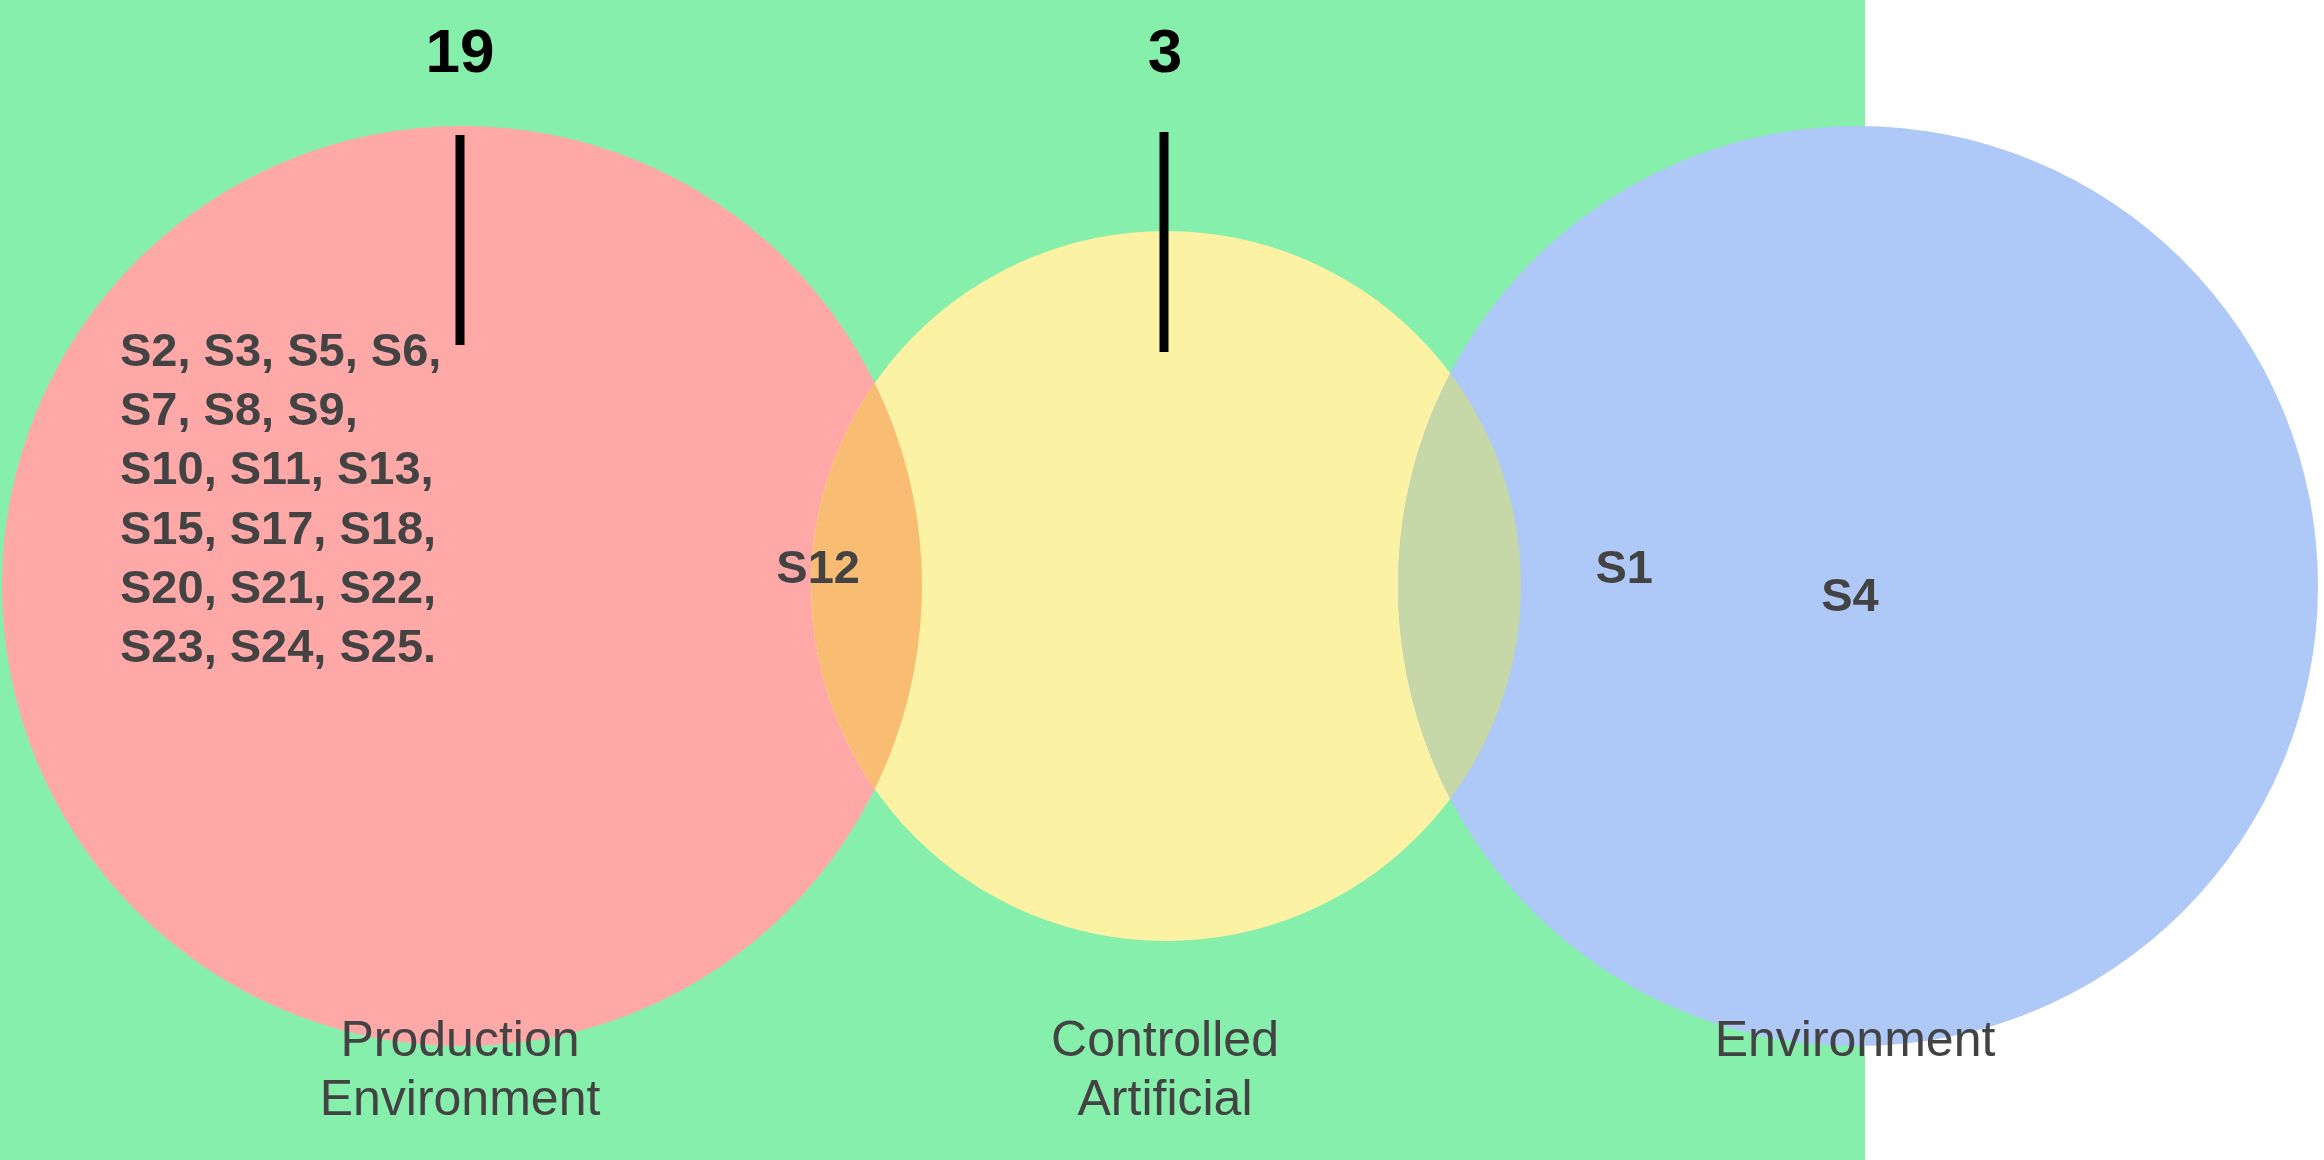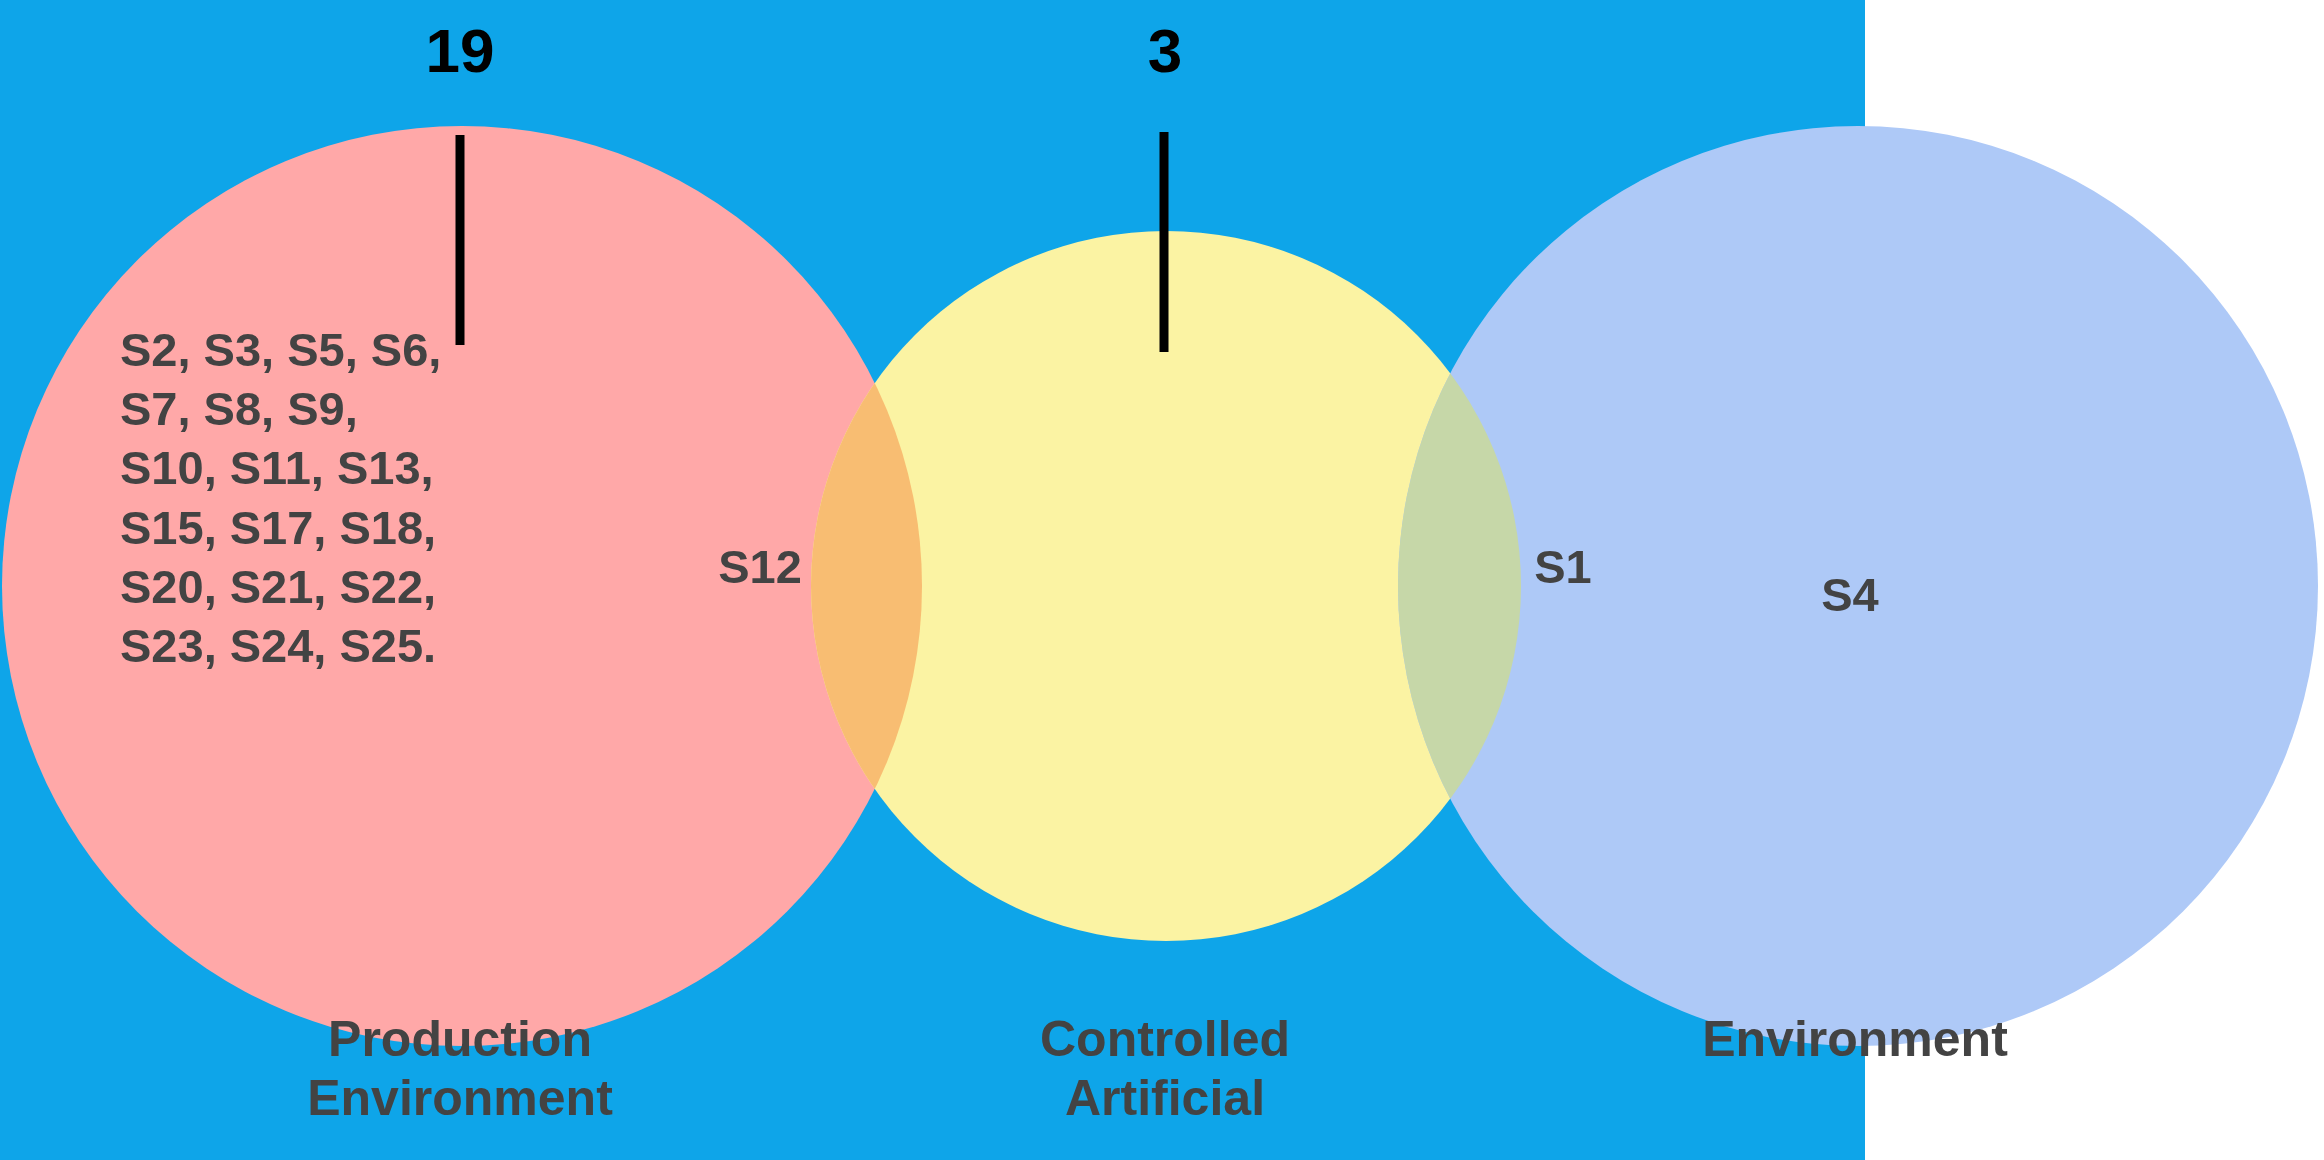--- a/index.html
+++ b/index.html
@@ -11,21 +11,21 @@
     width: 2324px;
     height: 1160px;
     overflow: hidden;
     font-family: "Liberation Sans", sans-serif;
     -webkit-font-smoothing: antialiased;
   }
   #venn-stage {
     position: relative;
     width: 1865px;
     height: 1160px;
-    background: #0ea5e9;
+    background: #86efac;
   }
   .venn-svg {
     position: absolute;
     left: 0;
     top: 0;
     width: 2324px;
     height: 1160px;
     display: block;
   }
   .overlay-layer {
@@ -34,21 +34,21 @@
     top: 0;
     width: 2324px;
     height: 1160px;
     pointer-events: none;
   }
   .txt {
     position: absolute;
     color: #434343;
     font-weight: bold;
     line-height: 1.16;
-    text-align: center;
+    text-align: right;
     white-space: pre-line;
   }
   
   #left-set-items {
     left: 120px;
     top: 320px;
     width: 420px;
     font-size: 47px;
     text-align: left;
     line-height: 1.26;
@@ -79,21 +79,21 @@
   #right-intersection-label {
     left: 1473px;
     top: 540px;
     width: 180px;
     font-size: 47px;
   }
   
   .caption {
     position: absolute;
     color: #434343;
-    font-weight: bold;
+    font-weight: normal;
     font-size: 50px;
     line-height: 1.18;
     text-align: center;
     white-space: pre-line;
   }
   #left-caption  { left: 210px;  top: 1010px; width: 500px; }
   #middle-caption{ left: 915px;  top: 1010px; width: 500px; }
   #right-caption { left: 1605px; top: 1010px; width: 500px; }
 
   

